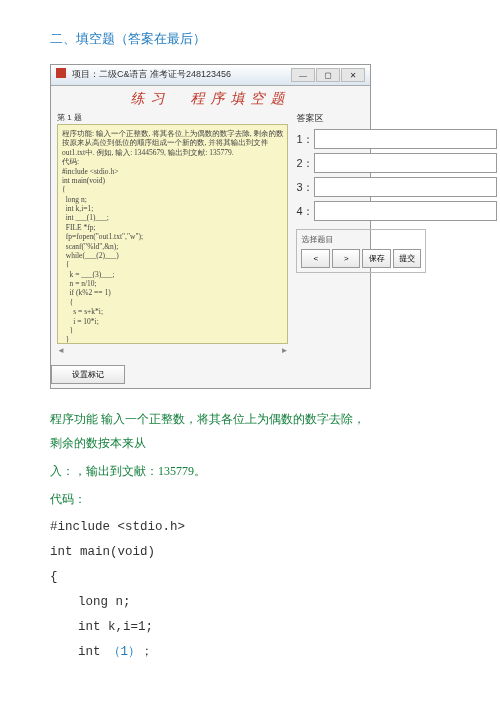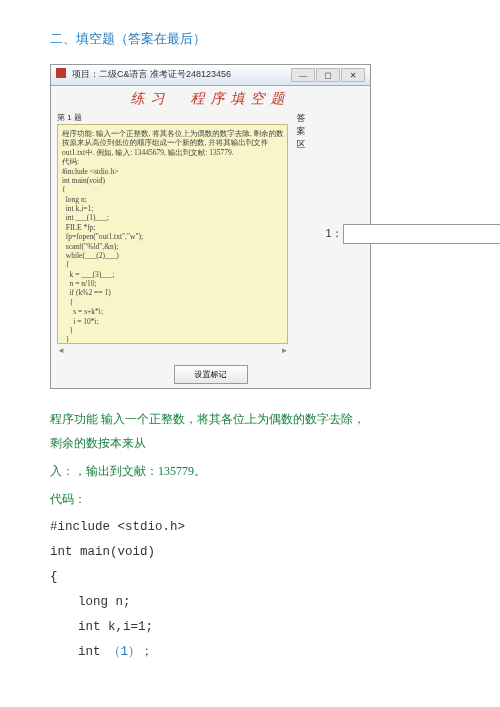--- a/index.html
+++ b/index.html
@@ -9,32 +9,32 @@
 .titlebar{background:linear-gradient(#fff,#dce6f0);border-bottom:1px solid #aaa;padding:3px 5px;display:flex;gap:6px}
 .titlebar .icon{width:10px;height:10px;background:#c0392b}
 .titlebar .title{font-size:9px;color:#333}
 .win-controls{margin-left:auto;display:flex;gap:1px}
 .win-controls span{width:22px;height:12px;background:#e6e6e6;border:1px solid #bbb;font-size:8px;display:flex;align-items:center;justify-content:center}
 .app-title{color:#c0392b;font-weight:normal;font-size:14px;text-align:center;padding:4px 0;letter-spacing:6px;font-style:italic;font-family:"KaiTi","SimSun",serif}
 .content{display:flex;gap:8px;padding:0 6px 6px}
 .code-panel{flex:1;background:#f8f6c8;border:1px solid #c0bb80;padding:4px;font-family:Liberation Serif, serif;font-size:7.5px;color:#444;line-height:1.25;white-space:pre;overflow:hidden;height:210px}
 .code-head{font-size:8px;color:#333;margin-bottom:1px}
 .scroll-arrows{display:flex;justify-content:space-between;font-size:8px;color:#888;margin-top:2px}
-.right-panel{width:130px;display:flex;flex-direction:row;gap:20px}
+.right-panel{width:130px;display:flex;flex-direction:column;gap:4px}
 .answers-label{font-size:9px;color:#333}
 .ans-row{display:flex;align-items:center;gap:4px}
 .ans-row label{width:14px;font-size:11px;color:#333}
 .ans-row input{flex:1;border:1px solid #999;height:16px;background:#fff}
 .group-box{border:1px solid #bbb;padding:4px;margin-top:4px}
 .group-title{font-size:8px;color:#555;margin-bottom:3px}
 .tabs{display:flex;gap:2px}
 .tabs span{border:1px solid #aaa;padding:2px 6px;font-size:9px;background:#fff}
 .nav-row{display:flex;gap:2px;margin-top:4px}
 .nav-row button{flex:1;border:1px solid #999;background:linear-gradient(#fff,#e8e8e8);font-size:8px;padding:3px 0;font-family:inherit}
-.bottom-btn{display:flex;justify-content:center;padding:4px 0}
+.bottom-btn{display:flex;justify-content:flex-start;padding:4px 0}
 .bottom-btn button{border:1px solid #999;background:linear-gradient(#fff,#e8e8e8);font-size:8px;padding:3px 20px;font-family:inherit}
 .body-text{font-size:12px;line-height:2;color:#15803d;margin-bottom:4px}
 .code-text{font-family:"Courier New","SimSun",monospace;font-size:12.5px;line-height:2;color:#333}
 .indent{padding-left:28px}
 .ident{color:#207bc0}
 </style>
 </head>
 <body>
 
 <div class="page">

